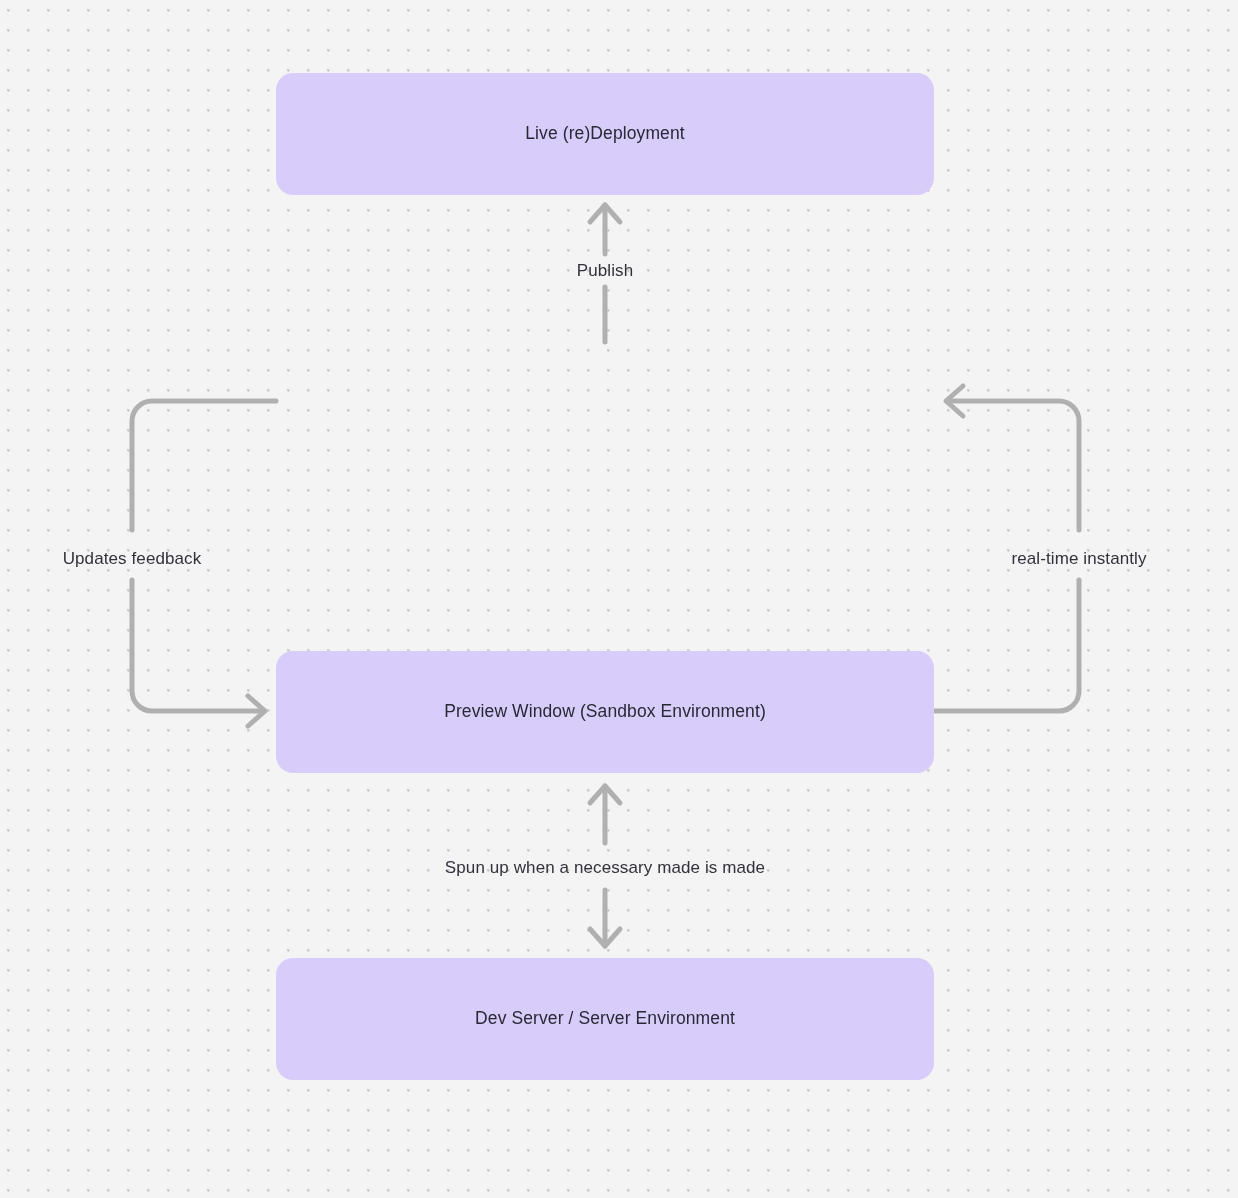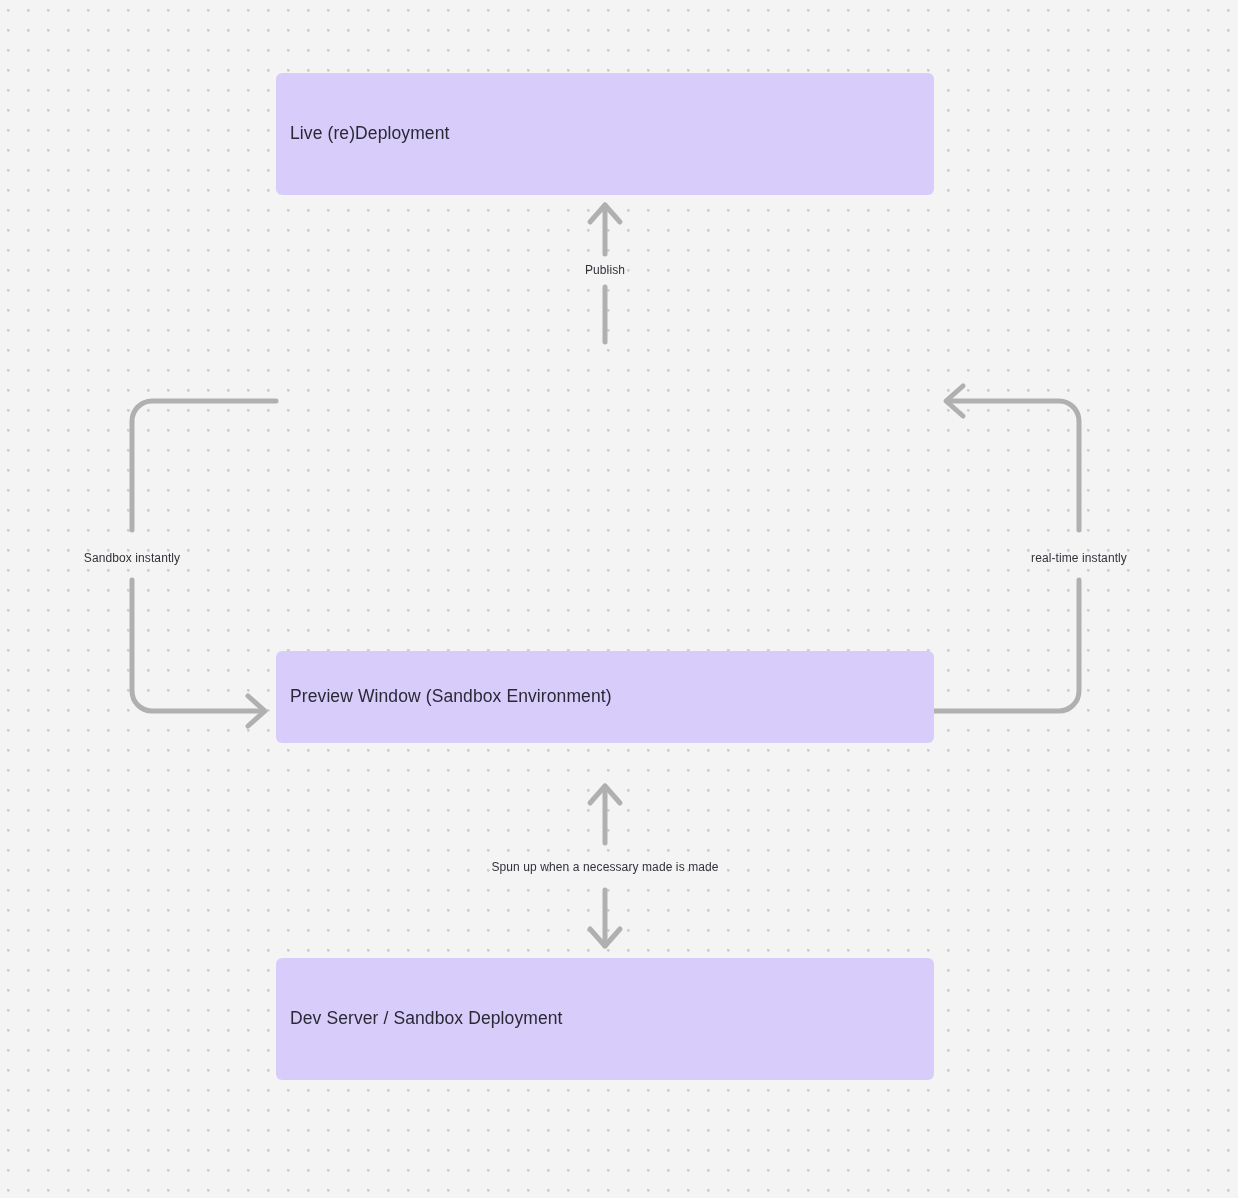--- a/index.html
+++ b/index.html
@@ -27,44 +27,45 @@
     left: 0;
     top: 0;
     width: 1238px;
     height: 1198px;
     pointer-events: none;
   }
   .node {
     position: absolute;
     box-sizing: border-box;
     background: #d8cdfa;
-    border-radius: 6px;
+    border-radius: 17px;
     display: flex;
     align-items: center;
+    justify-content: center;
     text-align: center;
   }
   .node-label {
     font-size: 17.5px;
     line-height: 1.25;
     color: #292935;
     letter-spacing: 0.1px;
     padding: 0 14px;
   }
   .edge-label {
     position: absolute;
-    font-size: 12px;
+    font-size: 17px;
     line-height: 1;
     color: #32323c;
     letter-spacing: 0.1px;
     white-space: nowrap;
     transform: translate(-50%, -50%);
   }
   #node-live-deployment { left: 276px; top: 73px; width: 658px; height: 122px; }
   #node-user-edits      { left: 276px; top: 342px; width: 658px; height: 122px; }
-  #node-preview-window  { left: 276px; top: 651px; width: 658px; height: 92px; }
+  #node-preview-window  { left: 276px; top: 651px; width: 658px; height: 122px; }
   #node-dev-server      { left: 276px; top: 958px; width: 658px; height: 122px; }
 
   #label-publish        { left: 605px; top: 270px; }
   #label-updates        { left: 132px; top: 558px; }
   #label-feedback       { left: 1079px; top: 558px; }
   #label-spun-up        { left: 605px; top: 867px; }
 </style>
 </head>
 <body>
 
@@ -104,21 +105,21 @@
   <div class="node" id="node-live-deployment">
     <span class="node-label">Live (re)Deployment</span>
   </div>
 
 
   <div class="node" id="node-preview-window">
     <span class="node-label">Preview Window (Sandbox Environment)</span>
   </div>
 
   <div class="node" id="node-dev-server">
-    <span class="node-label">Dev Server / Sandbox Deployment</span>
+    <span class="node-label">Dev Server / Server Environment</span>
   </div>
 
   <div class="edge-label" id="label-publish">Publish</div>
-  <div class="edge-label" id="label-updates">Sandbox instantly</div>
+  <div class="edge-label" id="label-updates">Updates feedback</div>
   <div class="edge-label" id="label-feedback">real-time instantly</div>
   <div class="edge-label" id="label-spun-up">Spun up when a necessary made is made</div>
 
 </div>
 
 </body></html>

